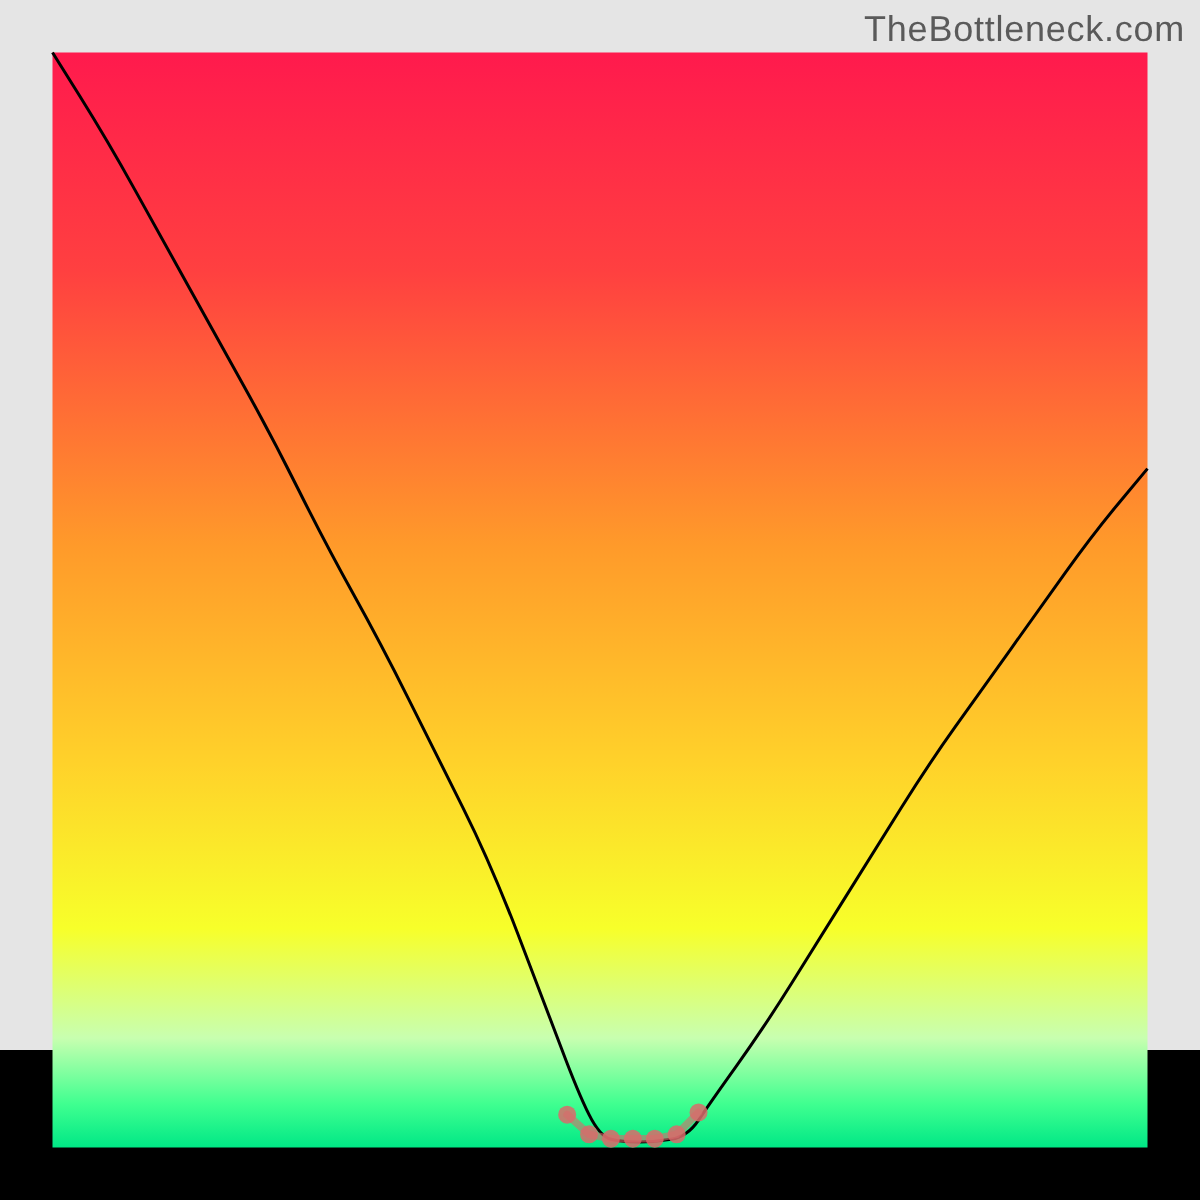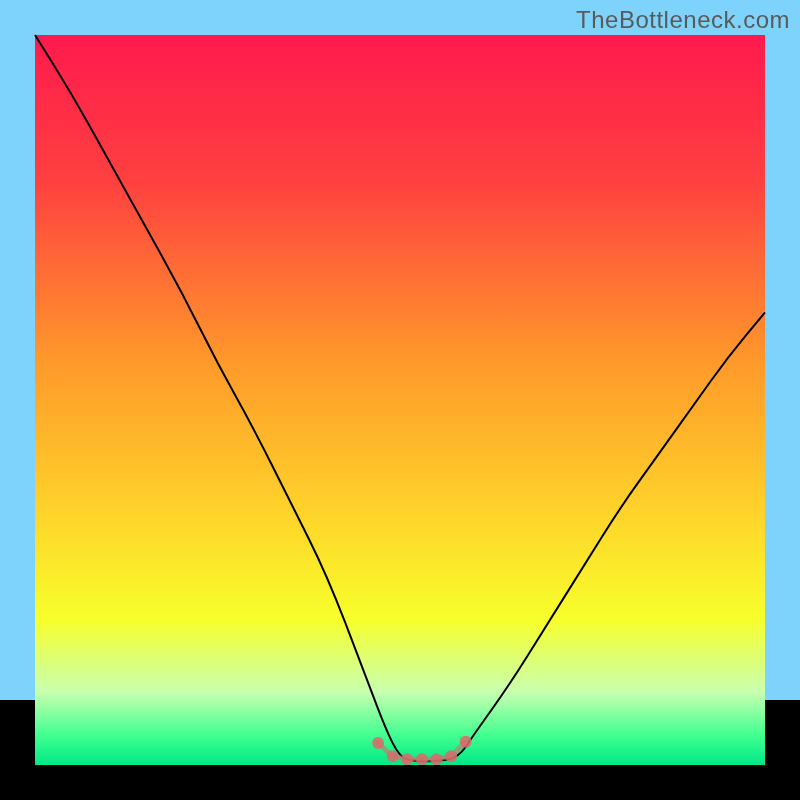--- a/index.html
+++ b/index.html
@@ -8,21 +8,21 @@
     width: 800px;
     height: 800px;
     background: #000;
     overflow: hidden;
     font-family: Arial, Helvetica, sans-serif;
   }
   .frame {
     position: relative;
     width: 800px;
     height: 700px;
-    background: #7dd3fc;
+    background: #e5e5e5;
   }
   .watermark {
     position: absolute;
     top: 6px;
     right: 10px;
     color: #5a5a5a;
     font-size: 24px;
     font-weight: 500;
     letter-spacing: 0.5px;
     user-select: none;

